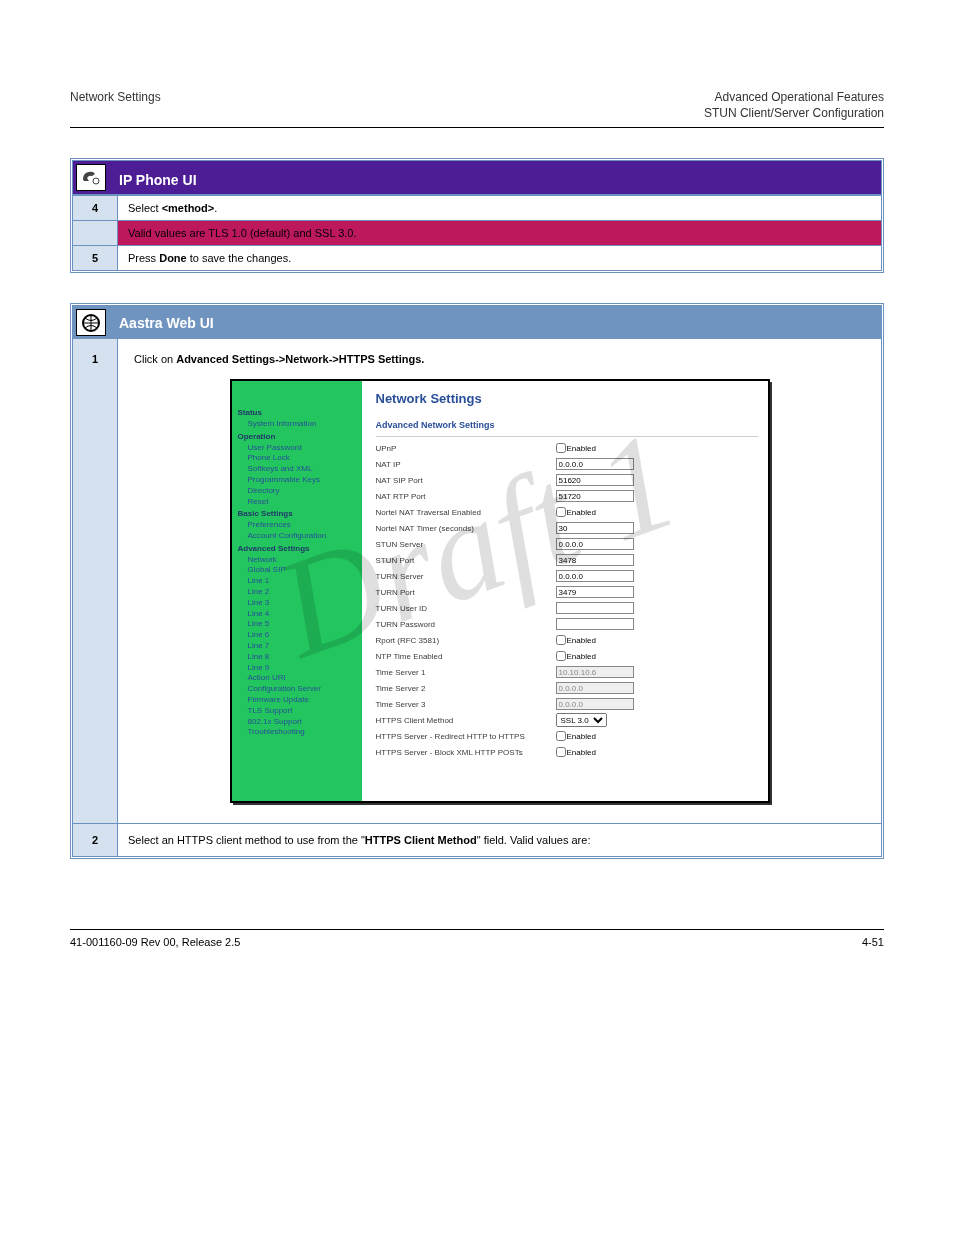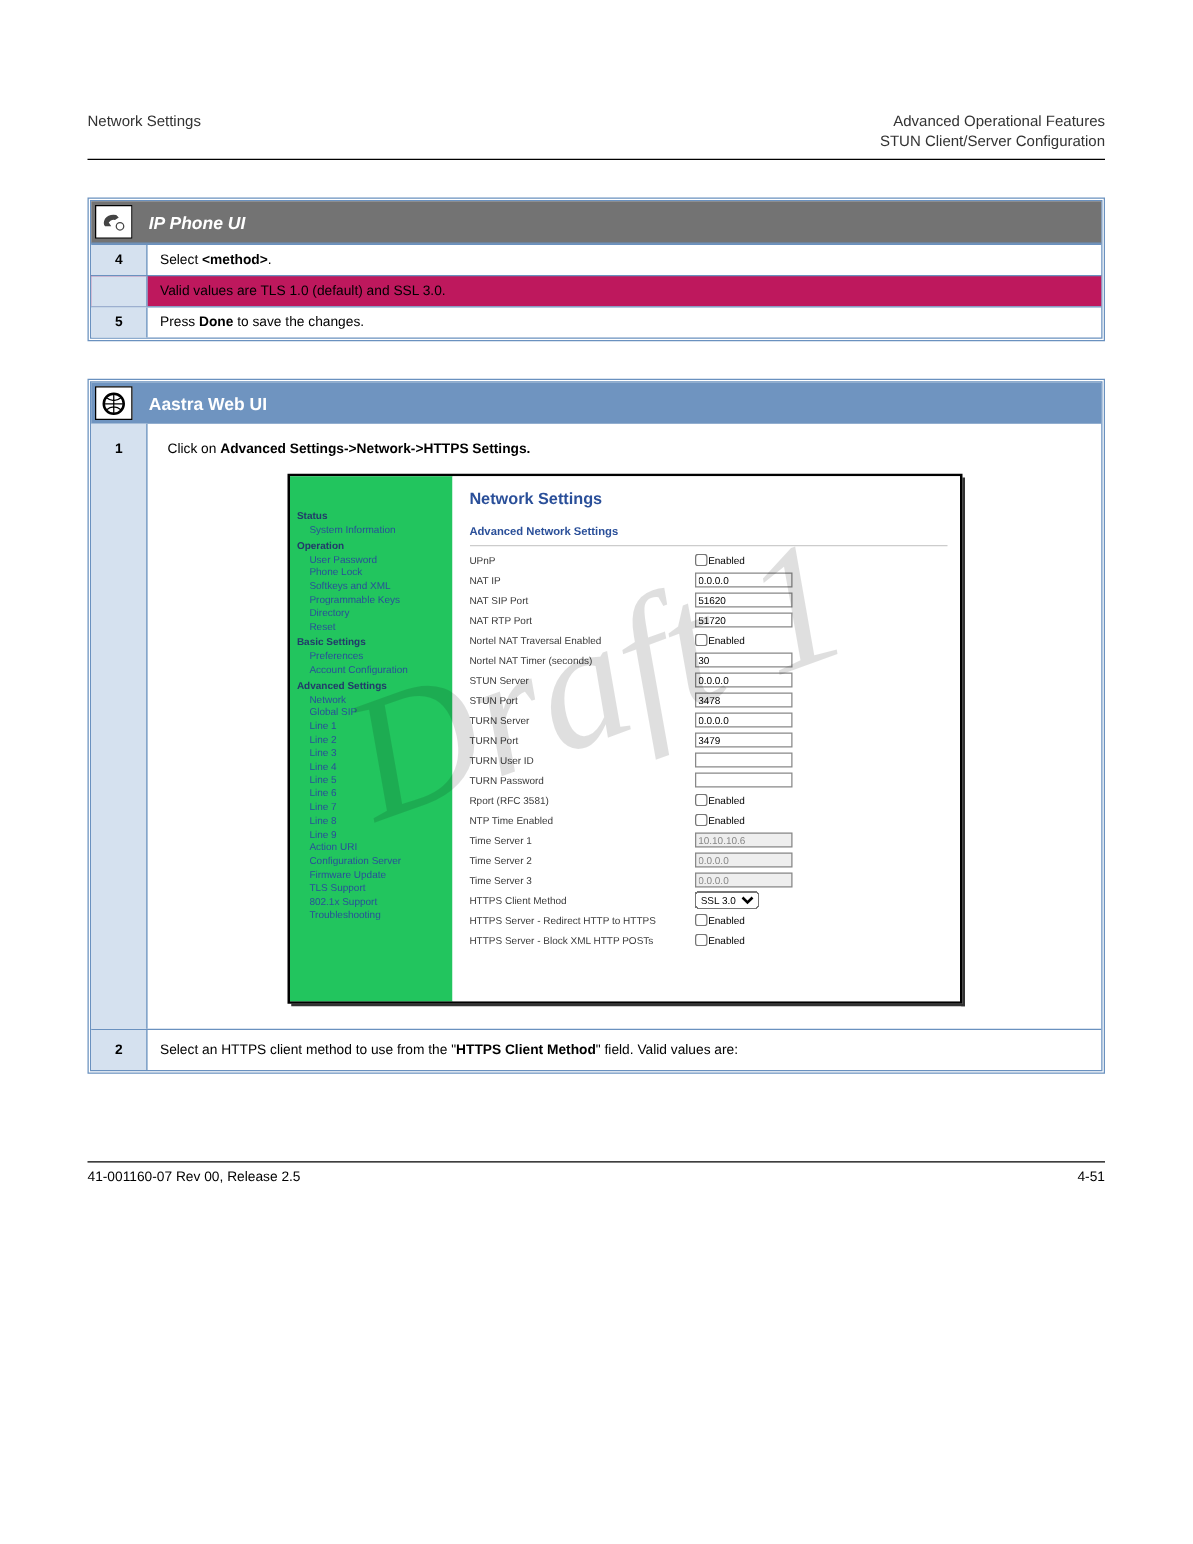--- a/index.html
+++ b/index.html
@@ -10,21 +10,21 @@
     margin: 0 auto;
     padding: 90px 70px 60px 70px;
     font-size: 11px;
     color: #000;
     position: relative;
   }
   .hdr { display: flex; justify-content: space-between; border-bottom: 1px solid #000; padding-bottom: 6px; margin-bottom: 30px;}
   .hdr .left { font-size: 12px; color: #333; }
   .hdr .right { text-align: right; color: #333; font-size: 12px; line-height: 1.3;}
   .table-card { border: 3px double #6a91bf; margin-bottom: 30px; }
-  .th-row { background: #737373; color: #fff; display: flex; align-items: center; border-bottom: 1px solid #6a91bf; font-style: italic; }
+  .th-row { background: #4c1d95; color: #fff; display: flex; align-items: flex-end; border-bottom: 1px solid #6a91bf; }
   .th-icon { width: 30px; height: 27px; background:#fff; margin:3px; display:flex; align-items:center; justify-content:center; border:1px solid #000;}
   .th-title { padding: 6px 10px; font-weight: bold; font-size: 14px; }
   .tr-row { display: flex; border-top: 1px solid #6a91bf; }
   .tr-row .cell-num { width: 45px; background:#d5e1ef; text-align:center; padding:6px 4px; font-weight:bold; border-right:1px solid #6a91bf;}
   .tr-row .cell-txt { flex:1; padding:6px 10px; }
   .tr-row.after { background:#be185d; }
   .web-card { border:3px double #6a91bf; }
   .web-th { background:#6f94c0; color:#fff; display:flex; align-items:center;}
   .web-th .globe { width:30px; height:27px; margin:3px; background:#fff; display:flex; align-items:center; justify-content:center; border:1px solid #000;}
   .web-body { display:flex; }
@@ -250,15 +250,15 @@
       </div>
     </div>
   </div>
   <div class="web-foot-row">
     <div class="cell-num">2</div>
     <div class="cell-txt">Select an HTTPS client method to use from the "<b>HTTPS Client Method</b>" field. Valid values are:</div>
   </div>
 </div>
 
 <div class="footer">
-  <div>41-001160-07 Rev 00, Release 2.5</div>
+  <div>41-001160-09 Rev 00, Release 2.5</div>
   <div>4-51</div>
 </div>
 
 </body></html>

